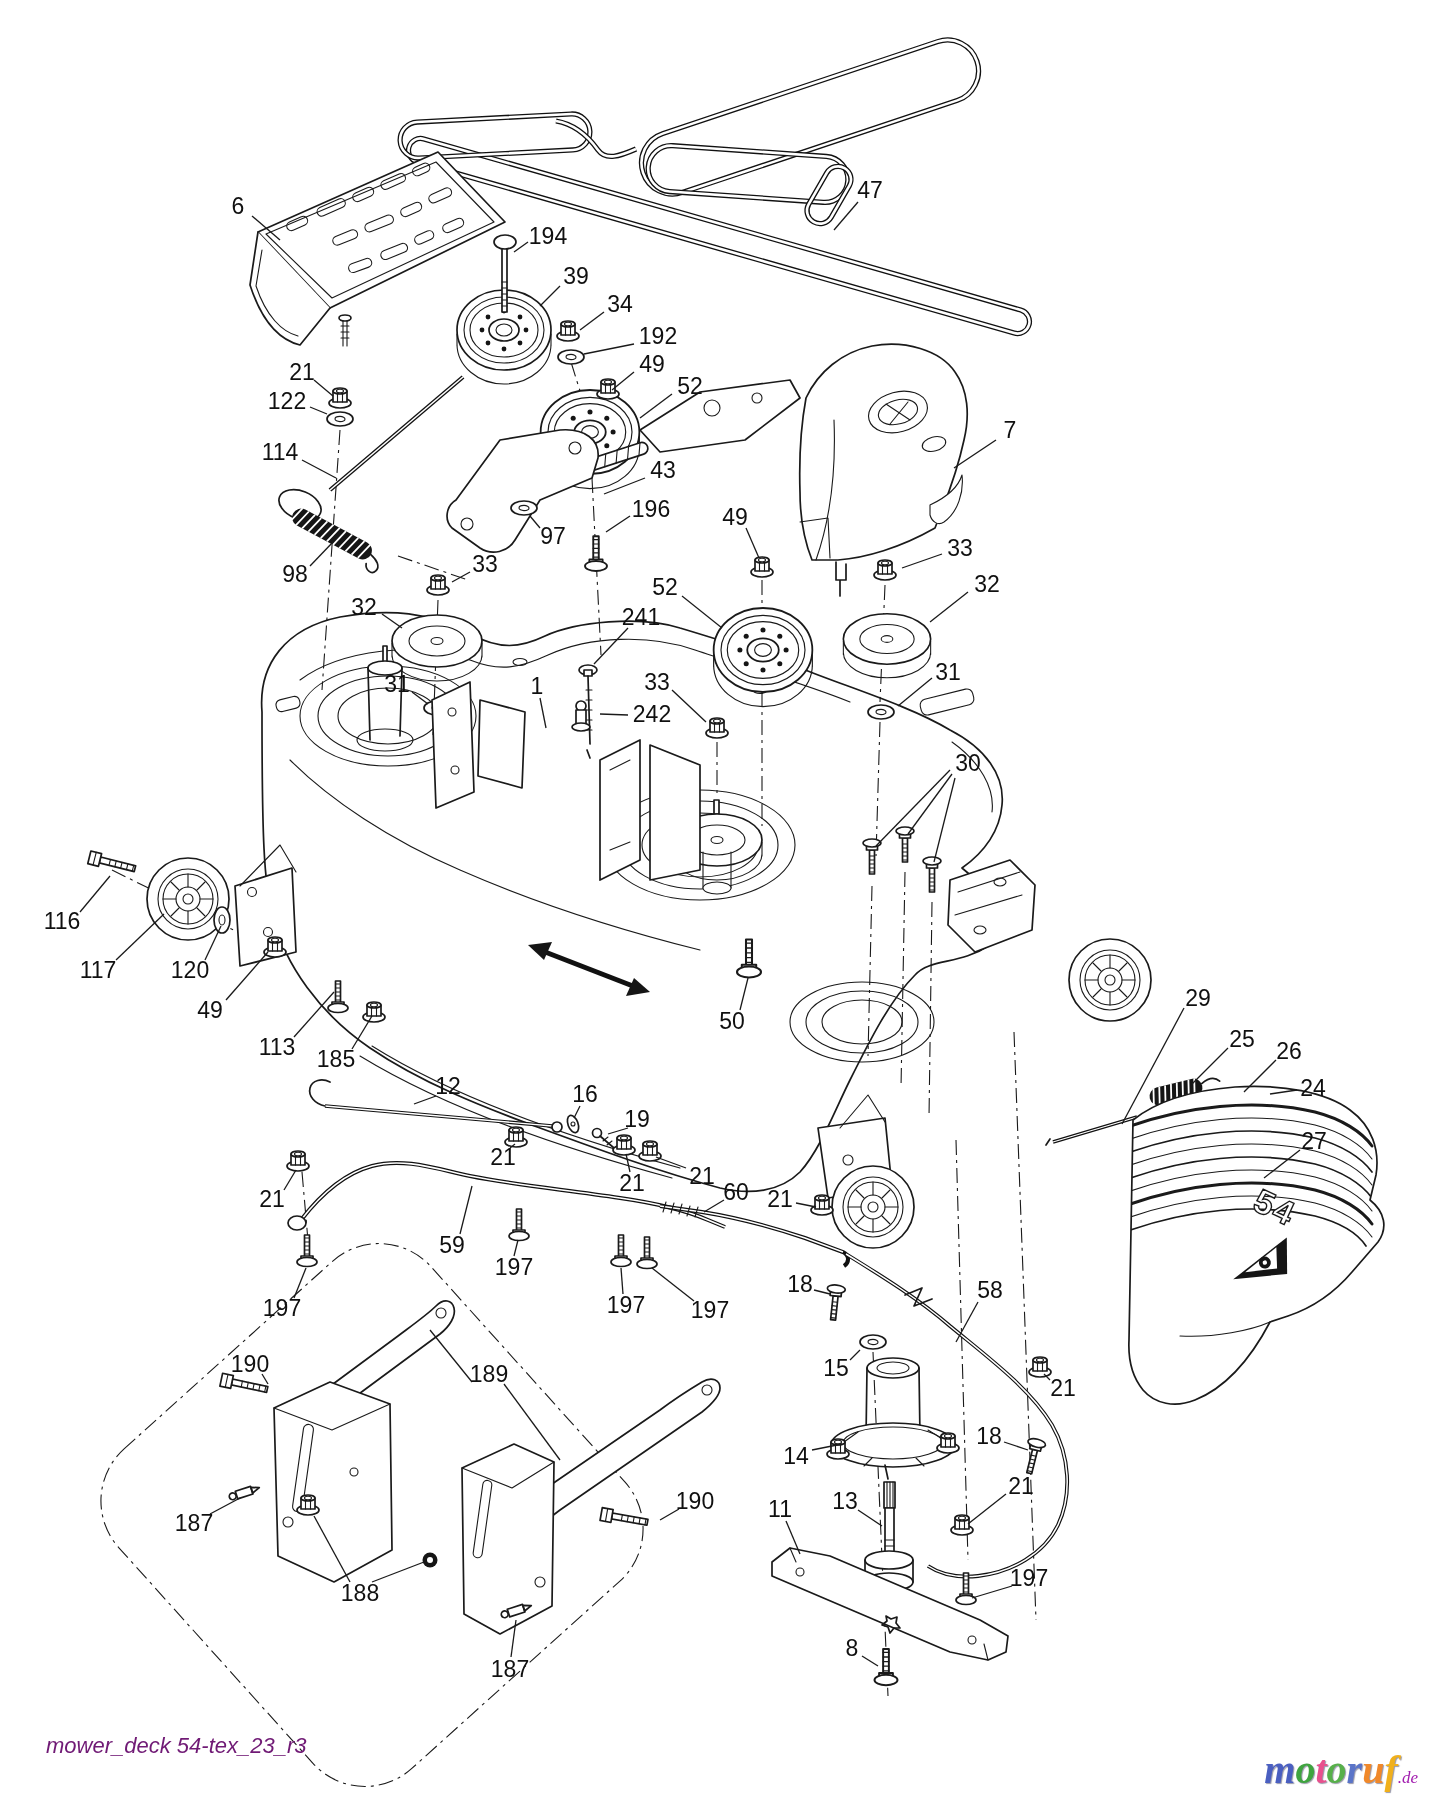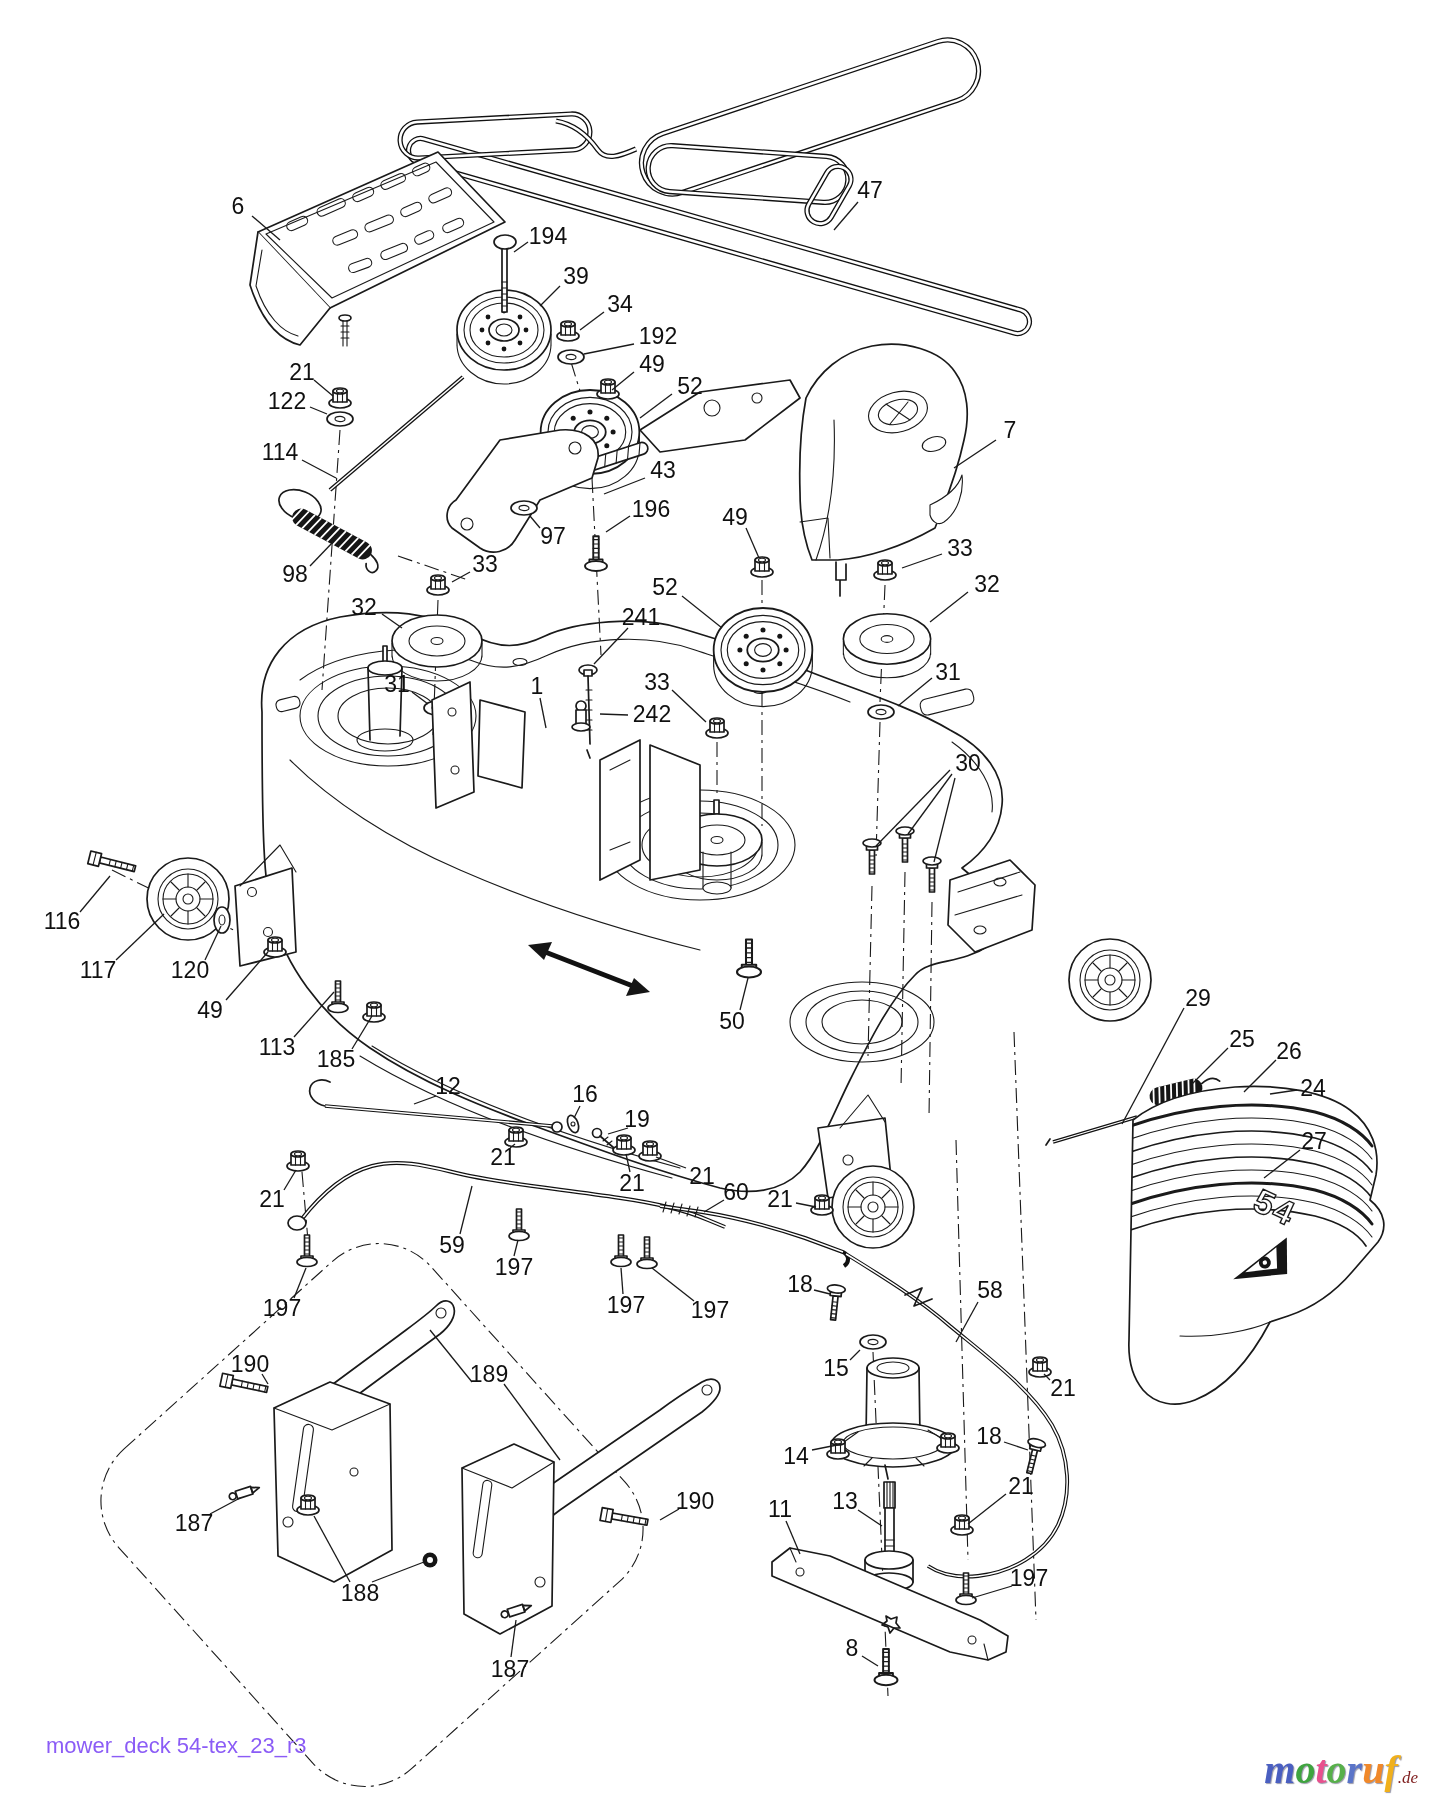--- a/index.html
+++ b/index.html
@@ -10,24 +10,24 @@
   .l2{stroke:#1a1a1a;stroke-width:1.1;fill:none;stroke-linecap:round;stroke-linejoin:round;}
   .fw{fill:#fff;}
   .fk{fill:#151515;}
   .dd{stroke:#1a1a1a;stroke-width:1.1;fill:none;stroke-dasharray:15 5 3 5;}
   .leader{stroke:#1a1a1a;stroke-width:1.3;}
   text.callout{font-size:23px;fill:#101010;text-anchor:middle;dominant-baseline:central;}
   .beltO{stroke:#111;stroke-width:5.2;fill:none;}
   .beltI{stroke:#fff;stroke-width:2.6;fill:none;}
   .hatchW{stroke:#fff;stroke-width:1.8;}
   .emboss{font-size:34px;font-weight:bold;fill:#fff;stroke:#1a1a1a;stroke-width:1.4;letter-spacing:2px;}
-  #footer-text{position:absolute;left:46px;top:1733px;font-size:22px;color:#8b5cf6;}
+  #footer-text{position:absolute;left:46px;top:1733px;font-size:22px;color:#701a75;font-style:italic;}
   #logo{position:absolute;right:14px;top:1750px;font-family:"Liberation Serif",serif;font-weight:bold;font-size:40px;line-height:40px;}
   #logo span{text-shadow:1px 1px 1px #99a;font-style:italic;}
-  .logo-suffix{font-size:17px;font-weight:normal;color:#7f1d1d;text-shadow:none !important;}
+  .logo-suffix{font-size:17px;font-weight:normal;color:#a21caf;text-shadow:none !important;}
 </style>
 </head>
 <body>
 
 <svg id="diagram-svg" width="1432" height="1800" viewBox="0 0 1432 1800">
   <defs>
     <g id="fnut">
       <ellipse cy="2" rx="11" ry="5" class="ln fw"></ellipse>
       <rect x="-7" y="-10" width="14" height="11" class="ln fw"></rect>
       <line x1="-2.5" y1="-10" x2="-2.5" y2="1" class="l2"></line>

